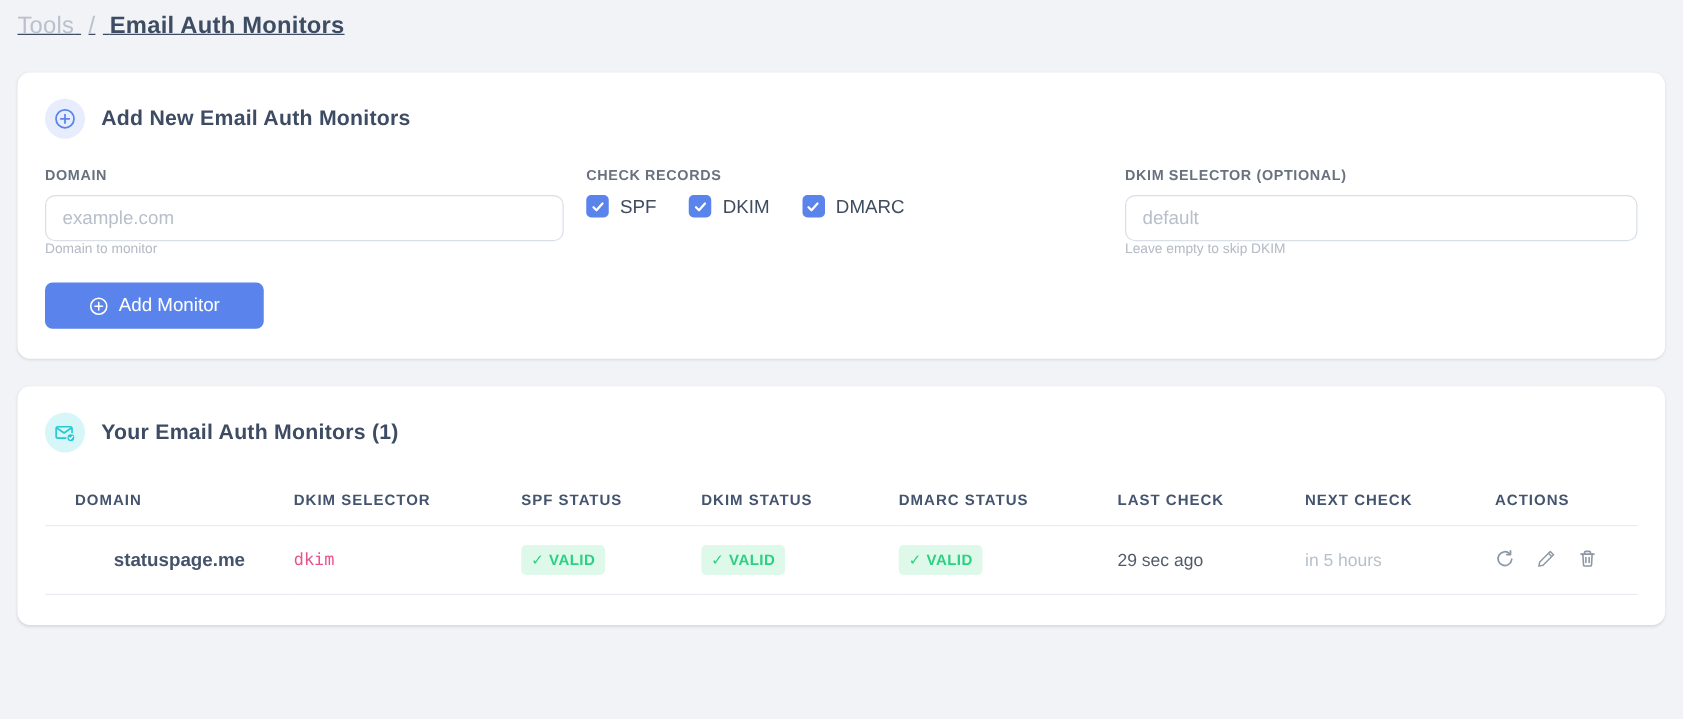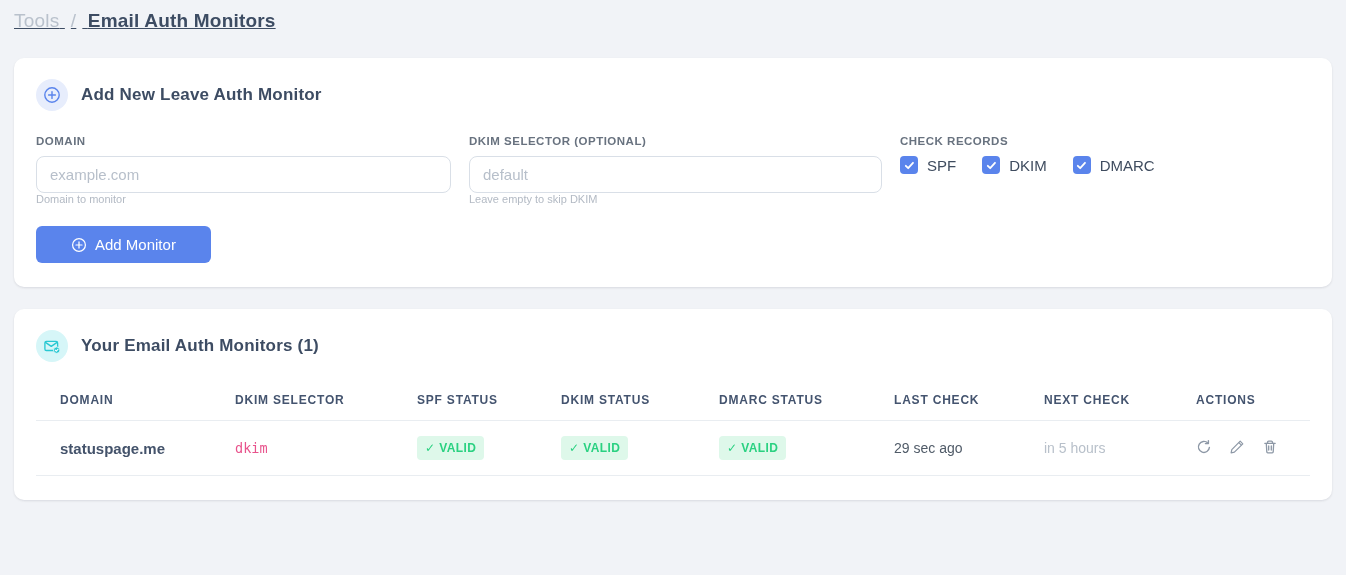--- a/index.html
+++ b/index.html
@@ -80,21 +80,21 @@
   th {
     text-align:left; font-size:12px; font-weight:700; color:#44546f;
     letter-spacing:.8px; padding:8px 8px 13px 0;
     border-bottom:1px solid #e9edf1; white-space:nowrap;
   }
   td {
     padding:15px 8px 15px 0; border-bottom:1px solid #e9edf1;
     font-size:14px; color:#505b68; vertical-align:middle; white-space:nowrap;
   }
   th:first-child, td:first-child { padding-left:24px; }
-  .cell-domain { font-size:15px; font-weight:700; color:#44536b; }
+  .cell-domain { font-size:15px; font-weight:700; color:#44536b;text-align:center; }
   .cell-selector { font-family:"DejaVu Sans Mono","Liberation Mono",monospace; font-size:13.5px; color:#e8538c; }
   .badge-valid {
     display:inline-block; background:#def8ea; color:#2ad181;
     font-size:12px; font-weight:600; letter-spacing:.4px;
     padding:5px 8px; border-radius:4px;
   }
   .cell-next { color:#b8c0ca; }
   .action-btn {
     background:none; border:none; cursor:pointer; color:#8d98a6;
     padding:0; margin-right:13px; vertical-align:middle;
@@ -112,35 +112,29 @@
   </div>
 
   <div class="card">
     <div class="card-header">
       <span class="icon-bubble bubble-blue">
         <svg width="18" height="18" viewBox="0 0 18 18" fill="none" stroke="currentColor" stroke-width="1.4" stroke-linecap="round">
           <circle cx="9" cy="9" r="7.2"></circle>
           <path d="M9 5.6v6.8M5.6 9h6.8"></path>
         </svg>
       </span>
-      <span class="card-title">Add New Leave Auth Monitor</span>
+      <span class="card-title">Add New Email Auth Monitors</span>
     </div>
 
     <div class="form-grid">
 
       <div>
         <div class="field-label">DOMAIN</div>
         <input class="text-input" type="text" placeholder="example.com" style="">
         <div class="field-helper">Domain to monitor</div>
-      </div>
-
-      <div>
-        <div class="field-label">DKIM SELECTOR (OPTIONAL)</div>
-        <input class="text-input" type="text" placeholder="default" style="">
-        <div class="field-helper">Leave empty to skip DKIM</div>
       </div>
 
       <div>
         <div class="field-label">CHECK RECORDS</div>
         <div class="checkbox-row">
           <span class="checkbox-group">
             <span class="checkbox-box">
               <svg width="11" height="11" viewBox="0 0 11 11" fill="none" stroke="#fff" stroke-width="1.8" stroke-linecap="round" stroke-linejoin="round">
                   <path d="M1.8 5.8l2.4 2.4 4.8-5.4"></path>
                 </svg>
@@ -157,20 +151,26 @@
           </span>
           <span class="checkbox-group">
             <span class="checkbox-box">
               <svg width="11" height="11" viewBox="0 0 11 11" fill="none" stroke="#fff" stroke-width="1.8" stroke-linecap="round" stroke-linejoin="round">
                   <path d="M1.8 5.8l2.4 2.4 4.8-5.4"></path>
                 </svg>
             </span>
             <span class="checkbox-label">DMARC</span>
           </span>
         </div>
+      </div>
+
+      <div>
+        <div class="field-label">DKIM SELECTOR (OPTIONAL)</div>
+        <input class="text-input" type="text" placeholder="default" style="">
+        <div class="field-helper">Leave empty to skip DKIM</div>
       </div>
     </div>
 
     <button class="btn-primary">
       <span style="display:flex;">
         <svg width="16" height="16" viewBox="0 0 18 18" fill="none" stroke="#fff" stroke-width="1.4" stroke-linecap="round">
           <circle cx="9" cy="9" r="7.2"></circle>
           <path d="M9 5.6v6.8M5.6 9h6.8"></path>
         </svg>
       </span>

